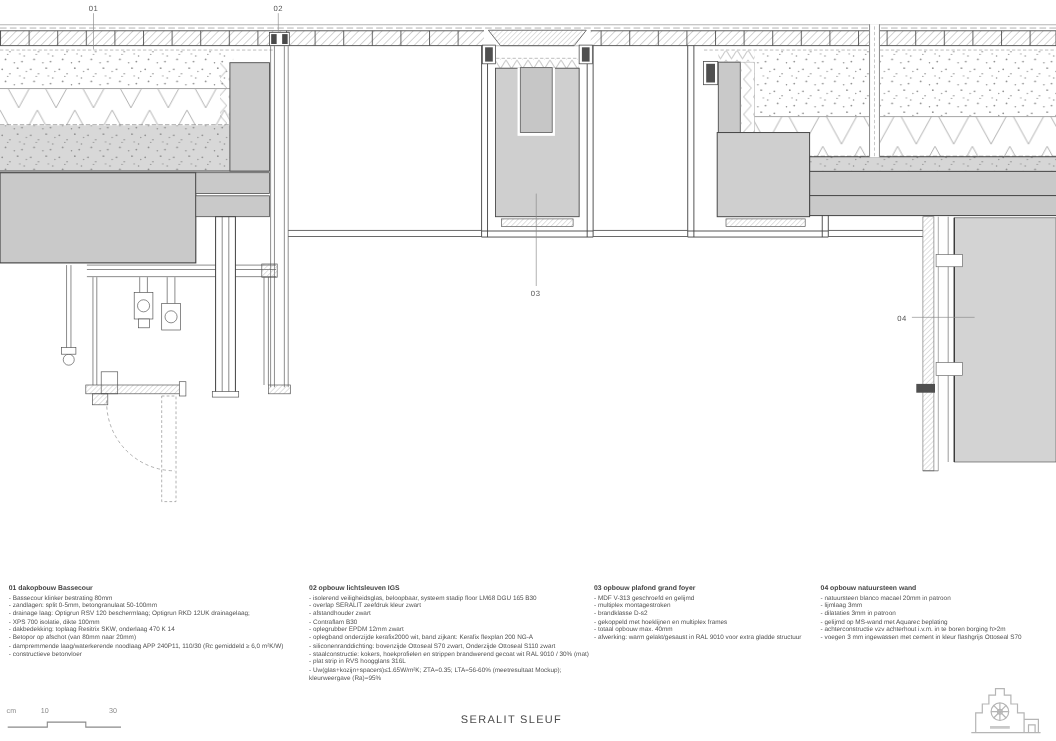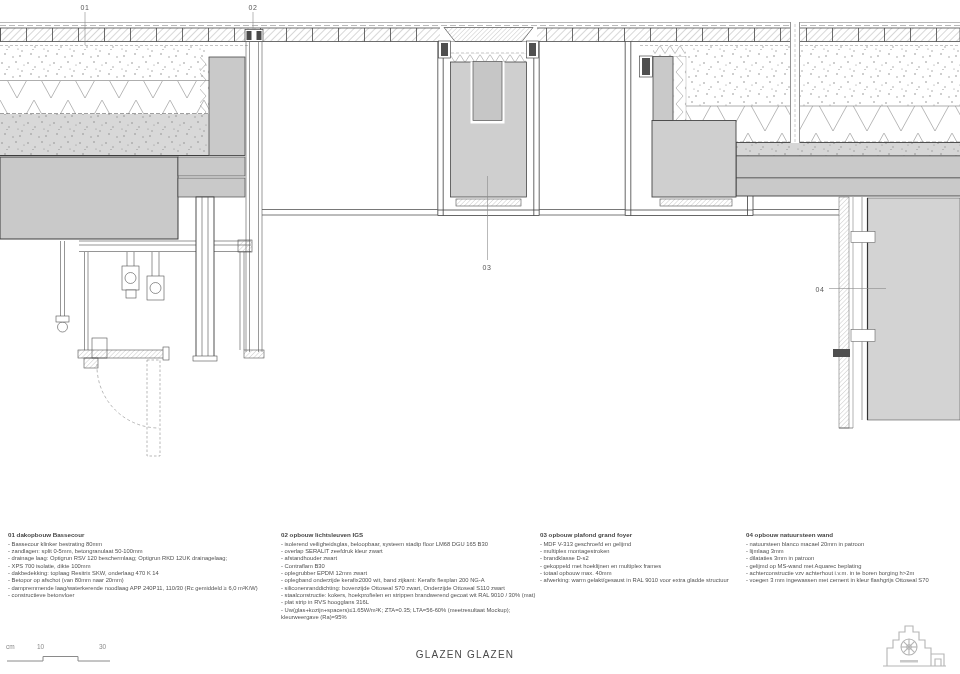--- a/index.html
+++ b/index.html
@@ -275,21 +275,21 @@
 
   <div class="scalebar">
     <span class="sb-unit">cm</span>
     <span class="sb-t10">10</span>
     <span class="sb-t30">30</span>
     <svg class="sb-line" width="110" height="10">
       <path d="M1 7 L37 7 L37 2.5 L72 2.5 L72 7 L104 7" fill="none" stroke="#8a8a8a" stroke-width="1"></path>
     </svg>
   </div>
 
-  <div class="sheet-title">GLAZEN GLAZEN</div>
+  <div class="sheet-title">SERALIT SLEUF</div>
 
   <svg class="logo" width="70" height="54" viewBox="0 0 70 54">
     <g fill="none" stroke="#b5b5b5" stroke-width="1.1">
       <path d="M 7 50 L 7 32 L 13 32 L 13 24 L 19 24 L 19 16 L 25 16 L 25 10 L 33 10 L 33 16 L 39 16 L 39 24 L 45 24 L 45 32 L 51 32 L 51 50"></path>
       <path d="M 3 50 L 66 50"></path>
       <path d="M 51 38 L 64 38 L 64 50"></path>
       <path d="M 55 50 L 55 43 L 61 43 L 61 50"></path>
       <circle cx="29" cy="31" r="8"></circle>
       <circle cx="29" cy="31" r="2.2"></circle>
       <line x1="23.3" y1="25.3" x2="34.7" y2="36.7"></line>

